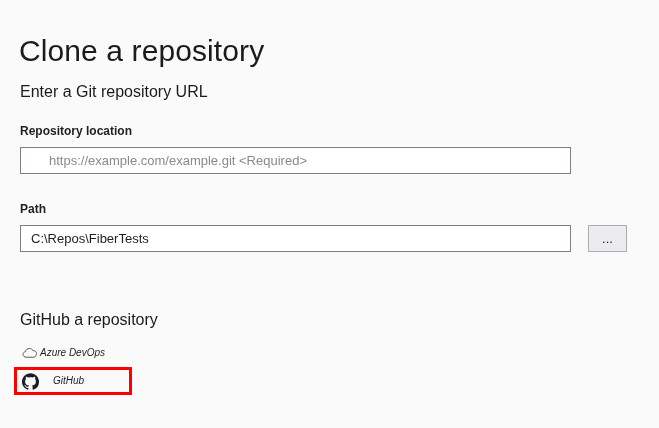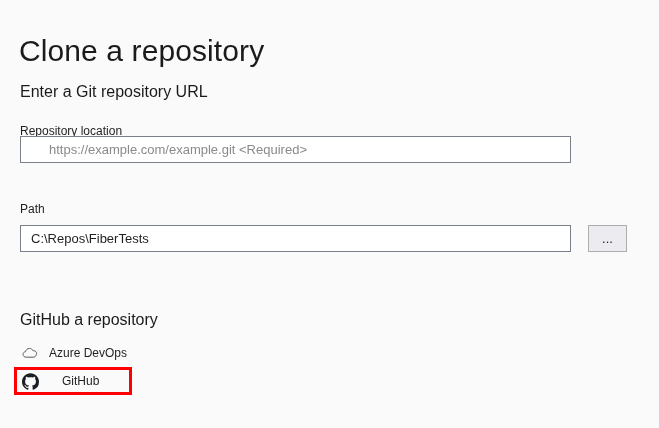--- a/index.html
+++ b/index.html
@@ -37,21 +37,21 @@
     line-height: 20px;
     white-space: nowrap;
   }
   .section-heading.url-heading { left: 20px; top: 82px; text-align: right; }
   .section-heading.browse-heading { left: 20px; top: 310px; }
 
   .field-label {
     position: absolute;
     left: 20px;
     font-size: 12px;
-    font-weight: 400;
+    font-weight: 700;
     color: #1f1f1f;
     line-height: 16px;
     white-space: nowrap;
   }
   .field-label.repo-label { top: 123px; }
   .field-label.path-label { top: 201px; }
 
   .text-input {
     position: absolute;
     left: 20px;
@@ -65,21 +65,21 @@
     color: #1f1f1f;
     padding: 0 10px;
     line-height: 25px;
     outline: none;
     border-radius: 0;
   }
   .text-input::placeholder {
     color: #8a8a8a;
     opacity: 1;
   }
-  .text-input.repo-input { top: 136px; padding-left: 28px; }
+  .text-input.repo-input { top: 147px; padding-left: 28px; }
   .text-input.path-input { top: 225px; }
 
   .browse-button {
     position: absolute;
     left: 588px;
     top: 225px;
     width: 39px;
     height: 27px;
     box-sizing: border-box;
     border: 1px solid #adadad;
@@ -108,25 +108,26 @@
   .source-icon {
     width: 20px;
     height: 20px;
     display: flex;
     align-items: center;
     justify-content: center;
     flex: 0 0 20px;
   }
 
   .source-label {
-    font-size: 12px;
+    font-size: 10px;
     color: #1f1f1f;
     line-height: 18px;
-    margin-left: 9px;
+    margin-left: 0;
     white-space: nowrap;
+    font-style: italic;
   }
 
   .highlight-box {
     position: absolute;
     left: 14px;
     top: 367px;
     width: 118px;
     height: 28px;
     box-sizing: border-box;
     border: 3px solid #ff0000;

